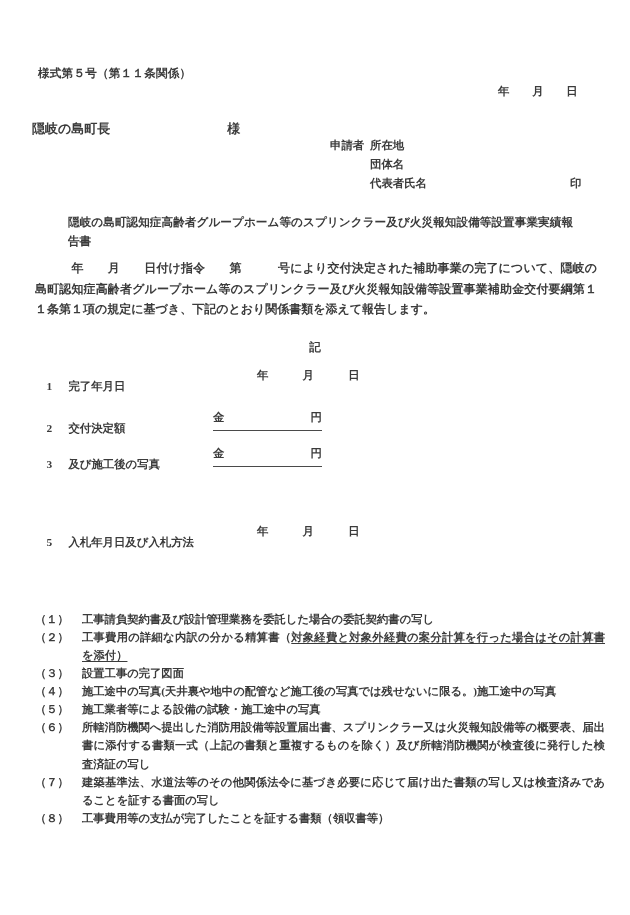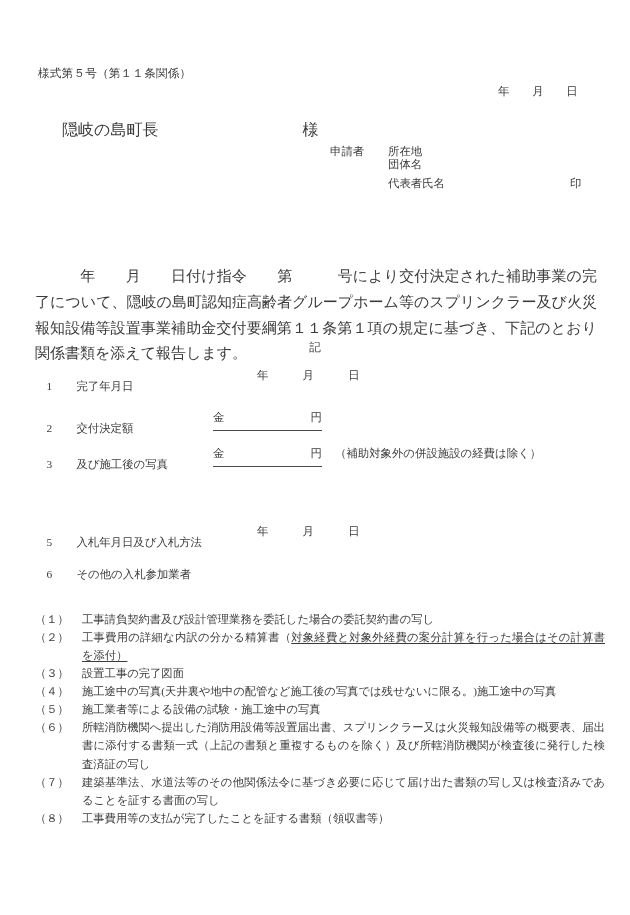--- a/index.html
+++ b/index.html
@@ -16,65 +16,66 @@
     font-size: 11.2px;
     line-height: 1.0;
     position: relative;
     overflow: hidden;
   }
   .page {
     position: relative;
     width: 630px;
     height: 915px;
     background: #fff;
+    font-weight: bold;
   }
   
   .abs { position: absolute; white-space: pre; }
 
   .form-no      { left: 38px;  top: 68px;  font-size: 11.6px; letter-spacing: .2px; }
   .date-line    { left: 498px; top: 86px;  font-size: 11.4px; }
-  .addressee    { left: 62px;  top: 122px; font-size: 16px; }
+  .addressee    { left: 32px;  top: 122px; font-size: 13px; }
 
   .applicant          { position: absolute; left: 330px; top: 140px; font-size: 11.4px; }
   .applicant-row      { display: flex; align-items: baseline; white-space: pre; height: 19px; }
-  .applicant-label    { width: 58px; margin-top: 6px; }
+  .applicant-label    { width: 40px; }
   .applicant-value    { }
   .seal               { position: absolute; left: 570px; top: 178px; font-size: 11.4px; }
 
   .doc-title {
     position: absolute;
     left: 68px; top: 214px;
     width: 505px;
     font-size: 11.6px;
     line-height: 1.62;
     text-align: justify;
   }
 
   .body-para {
     position: absolute;
-    left: 35px; top: 264px;
+    left: 35px; top: 258px;
     width: 562px;
-    font-size: 15px;
+    font-size: 12px;
     line-height: 1.72;
     text-align: justify;
     text-indent: 0;
   }
 
   .ki {
     position: absolute;
     left: 0; top: 342px;
     width: 630px;
     text-align: center;
     font-size: 11.6px;
   }
 
   
   .item { position: absolute; font-size: 11.4px; white-space: pre; }
   .item .num  { display: inline-block; width: 22px; }
-  .item .lbl  { display: inline-block; margin-left: 8px; }
+  .item .lbl  { display: inline-block; }
 
   .i1 { left: 35px; top: 370px; }
   .i1 .ymd { position: absolute; left: 222px; top: 0; }
   .i2 { left: 35px; top: 412px; }
   .i3 { left: 35px; top: 448px; }
   .i4 { left: 35px; top: 490px; }
   .i5 { left: 35px; top: 526px; }
   .i6 { left: 35px; top: 558px; }
   .i7 { left: 35px; top: 594px; }
 
@@ -137,50 +138,47 @@
       <span class="applicant-label"></span>
       <span class="applicant-value">団体名</span>
     </div>
     <div class="applicant-row">
       <span class="applicant-label"></span>
       <span class="applicant-value">代表者氏名</span>
     </div>
   </div>
   <div class="seal">印</div>
 
+  <div class="doc-title">隠岐の島町認知症高齢者グループホーム等のスプリンクラー及び火災報知設備等設置事業実績報告書</div>
 
   <div class="body-para">　　　年　　月　　日付け指令　　第　　　号により交付決定された補助事業の完了について、隠岐の島町認知症高齢者グループホーム等のスプリンクラー及び火災報知設備等設置事業補助金交付要綱第１１条第１項の規定に基づき、下記のとおり関係書類を添えて報告します。</div>
 
   <div class="ki">記</div>
 
   <div class="item i1">
     <span class="num">1</span><span class="lbl">完了年月日</span>
     <span class="ymd">年　　　月　　　日</span>
   </div>
 
   <div class="item i2">
     <span class="num">2</span><span class="lbl">交付決定額</span>
     <span class="money"><span>金</span><span class="gap"></span><span>円</span></span>
   </div>
 
   <div class="item i3">
     <span class="num">3</span><span class="lbl">及び施工後の写真</span>
     <span class="money"><span>金</span><span class="gap"></span><span>円</span></span>
-    <span class="note">（補助対象外の併設施設の経費は除く）</span>
   </div>
 
 
   <div class="item i5">
     <span class="num">5</span><span class="lbl">入札年月日及び入札方法</span>
     <span class="ymd">年　　　月　　　日</span>
   </div>
 
-  <div class="item i6">
-    <span class="num">6</span><span class="lbl">その他の入札参加業者</span>
-  </div>
 
 
   <div class="attachments">
     <div class="att-row">
       <span class="att-no">（１）</span>
       <span class="att-text"><span>工事請負契約書及び設計管理業務を委託した場合の委託契約書の写し</span><span class="u"></span></span>
     </div>
     <div class="att-row">
       <span class="att-no">（２）</span>
       <span class="att-text"><span>工事費用の詳細な内訳の分かる精算書（</span><span class="u">対象経費と対象外経費の案分計算を行った場合はその計算書を添付）</span></span>

